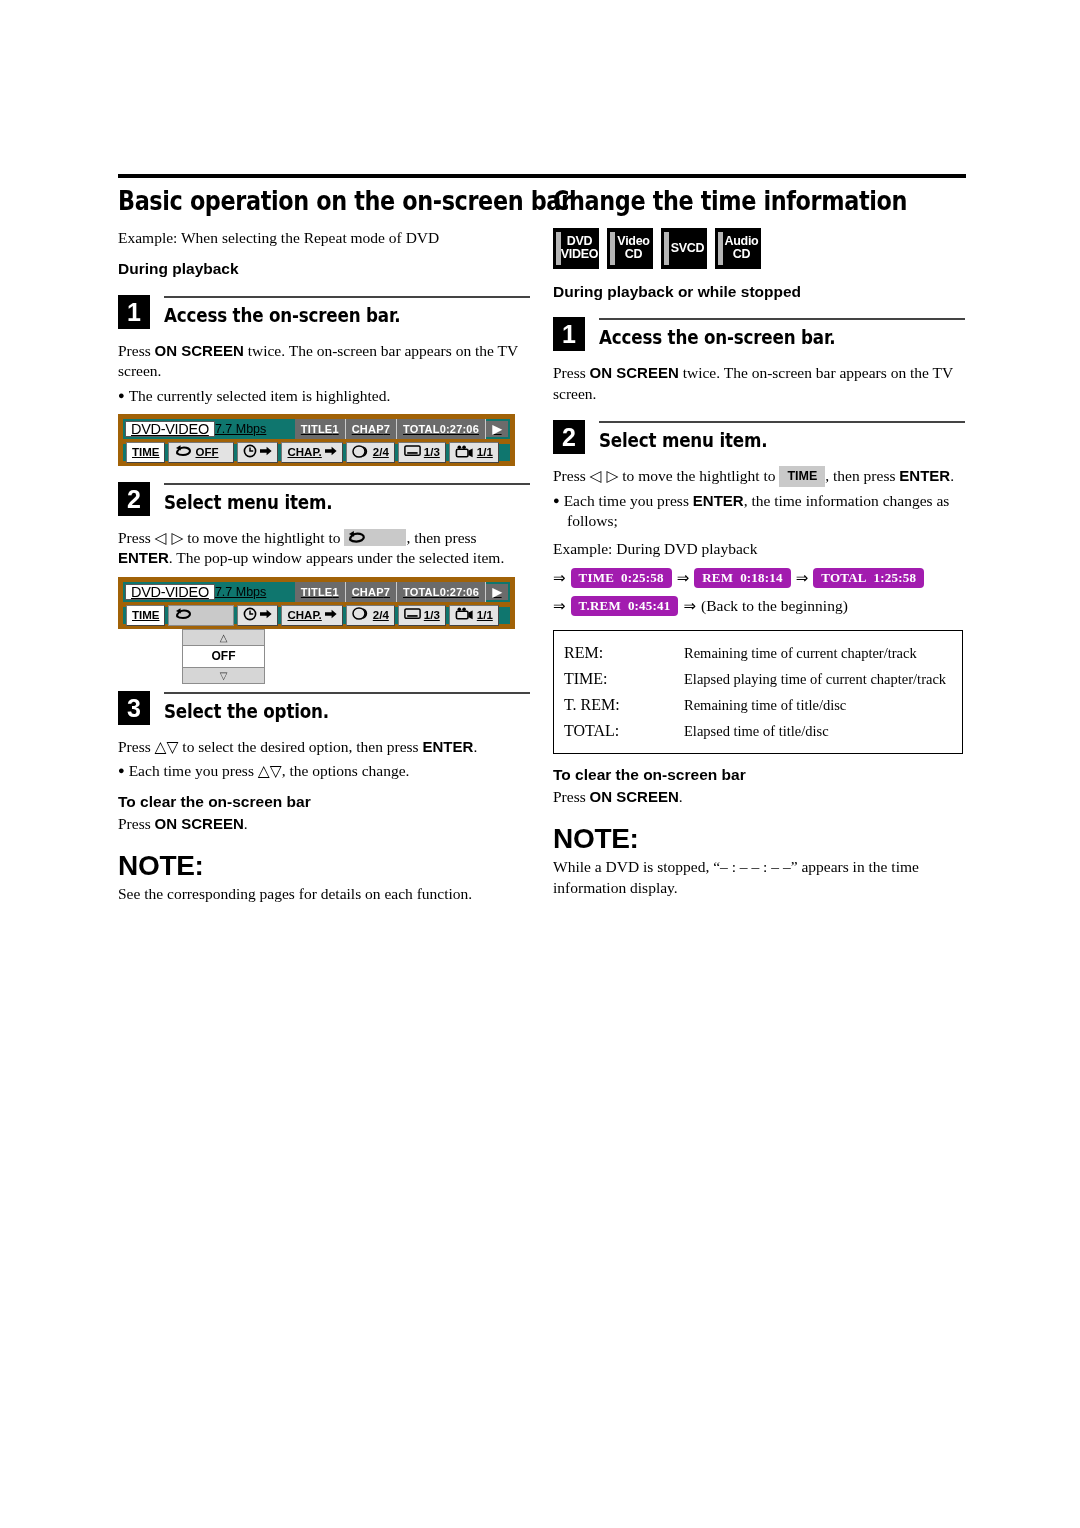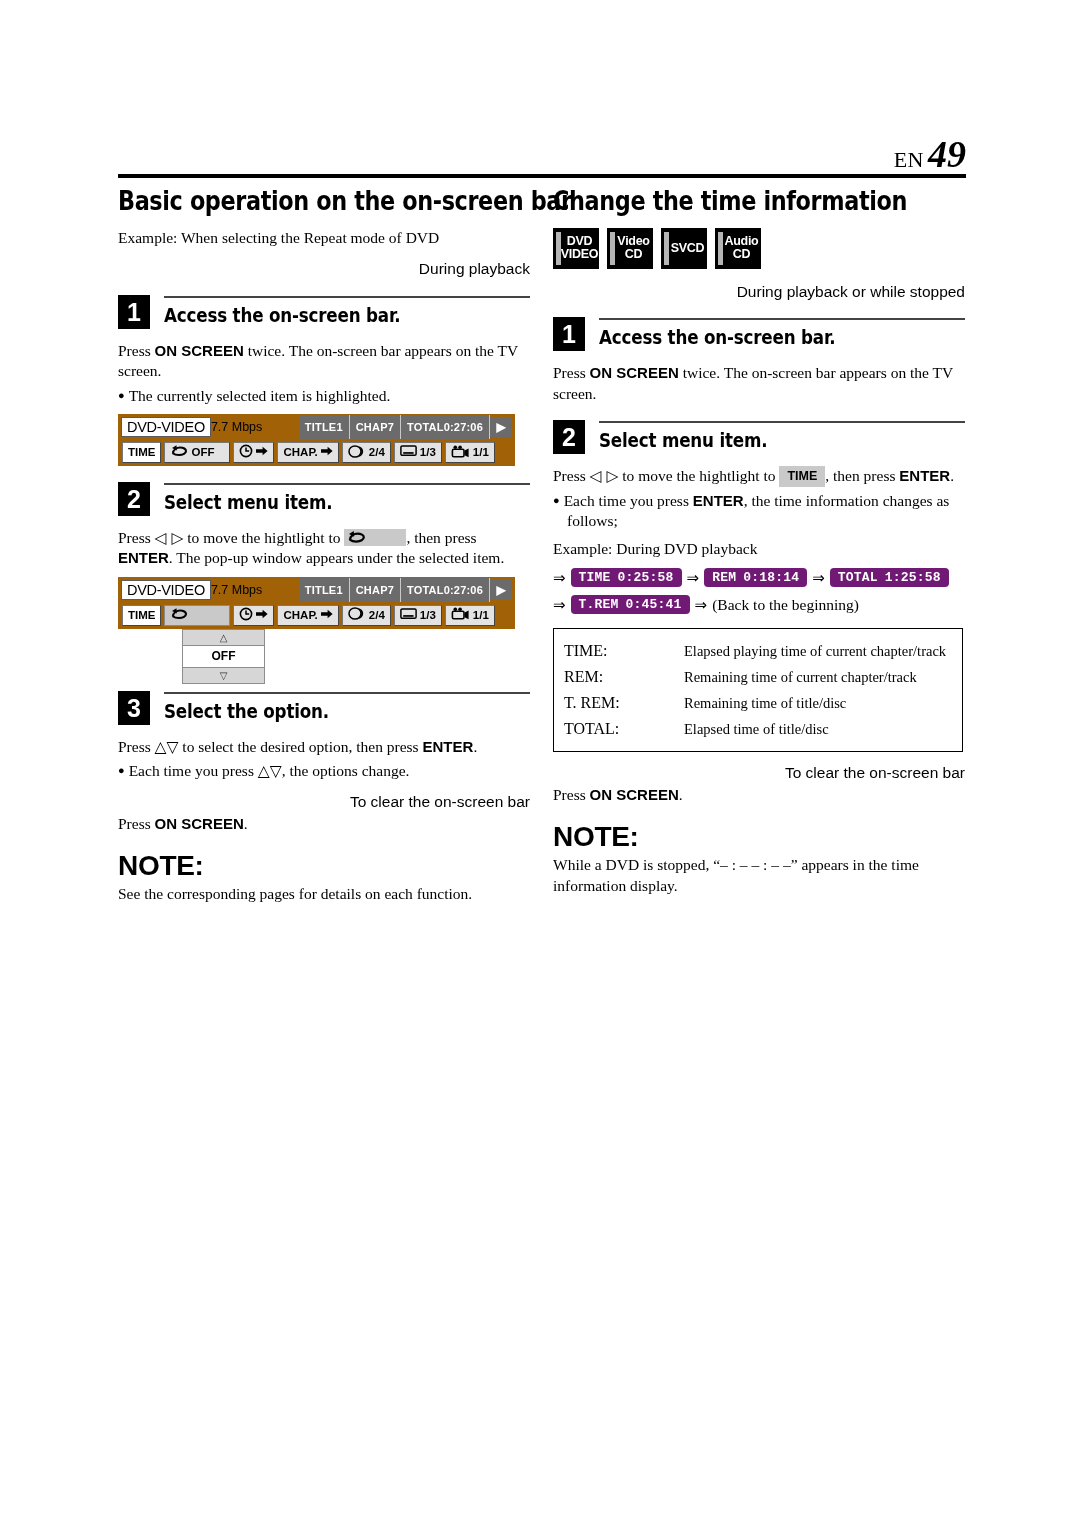--- a/index.html
+++ b/index.html
@@ -75,25 +75,24 @@
   }
   p.body {
     font-family: "Liberation Serif", serif;
     font-size: 15.5px;
     line-height: 1.32;
     margin: 0 0 9px 0;
   }
   p.body.tight { margin-bottom: 4px; }
   .subhead {
     font-family: "Liberation Sans", sans-serif;
-    font-weight: normal;
+    font-weight: bold;
     font-size: 15.5px;
     margin: 12px 0 10px 0;
     line-height: 1.2;
-    text-align: right;
   }
   .b { font-family: "Liberation Sans", sans-serif; font-weight: bold; font-size: 15px; }
   .bullet-line {
     font-family: "Liberation Serif", serif;
     font-size: 15.5px;
     line-height: 1.3;
     margin: 0 0 6px 0;
     padding-left: 0;
   }
   .bullet-line .dot { font-size: 11px; vertical-align: 2px; margin-right: 4px; }
@@ -146,26 +145,27 @@
   }
 
   
   .osd {
     position: relative;
     margin: 8px 0 4px 0;
     width: 397px;
     font-family: "Liberation Sans", sans-serif;
   }
   .osd-row {
-    background: #a16207;
-    border: 1px solid #a16207;
+    background: #0f766e;
+    border: 5px solid #a16207;
     box-sizing: border-box;
     display: flex;
     align-items: stretch;
     height: 25px;
+    text-decoration: underline;
   }
   .osd-row.row1 { border-bottom: none; }
   .osd-row.row2 { padding: 2px 3px; height: 27px; align-items: center; gap: 3px; }
 
   .cell {
     display: flex;
     align-items: center;
     justify-content: center;
     font-size: 12px;
     font-weight: bold;
@@ -310,23 +310,23 @@
     font-family: "Liberation Serif", serif;
     font-size: 15.5px;
     margin: 8px 0 6px 0;
     display: flex;
     align-items: center;
     gap: 5px;
     flex-wrap: nowrap;
   }
   .flow .arr { font-size: 15px; }
   .tbadge {
-    background: #701a75;
+    background: #a21caf;
     color: #fff;
-    font-family: Liberation Mono, monospace;
+    font-family: Liberation Serif, serif;
     font-weight: bold;
     font-size: 13px;
     border-radius: 4px;
     padding: 2px 8px;
     letter-spacing: 0.2px;
     white-space: nowrap;
   }
   .tbadge .sp { display:inline-block; width:7px; }
   .flow .plain { font-size: 15.5px; }
 
@@ -354,23 +354,20 @@
     font-size: 14.5px;
   }
 
   .arrow-glyph { font-family: "DejaVu Sans", sans-serif; }
 </style>
 </head>
 <body>
 
 <div class="page">
 
-  <div class="pg-header">
-    <span class="en">EN</span><span class="num">49</span>
-  </div>
   <div class="header-rule"></div>
 
   <div class="col col-left">
 
     <h2 class="section-title">Basic operation on the on-screen bar</h2>
 
     <p class="body">Example: When selecting the Repeat mode of DVD</p>
 
     <div class="subhead">During playback</div>
 
@@ -641,26 +638,26 @@
 
     <div class="flow">
       <span class="arr">⇒</span>
       <span class="tbadge"><span>T.REM</span><span class="sp"></span><span>0:45:41</span></span>
       <span class="arr">⇒</span>
       <span class="plain">(Back to the beginning)</span>
     </div>
 
     <div class="tbl">
       <div class="trow">
+        <div class="tk">REM:</div>
+        <div class="tv">Remaining time of current chapter/track</div>
+      </div>
+      <div class="trow">
         <div class="tk">TIME:</div>
         <div class="tv">Elapsed playing time of current chapter/track</div>
-      </div>
-      <div class="trow">
-        <div class="tk">REM:</div>
-        <div class="tv">Remaining time of current chapter/track</div>
       </div>
       <div class="trow">
         <div class="tk">T. REM:</div>
         <div class="tv">Remaining time of title/disc</div>
       </div>
       <div class="trow">
         <div class="tk">TOTAL:</div>
         <div class="tv">Elapsed time of title/disc</div>
       </div>
     </div>

